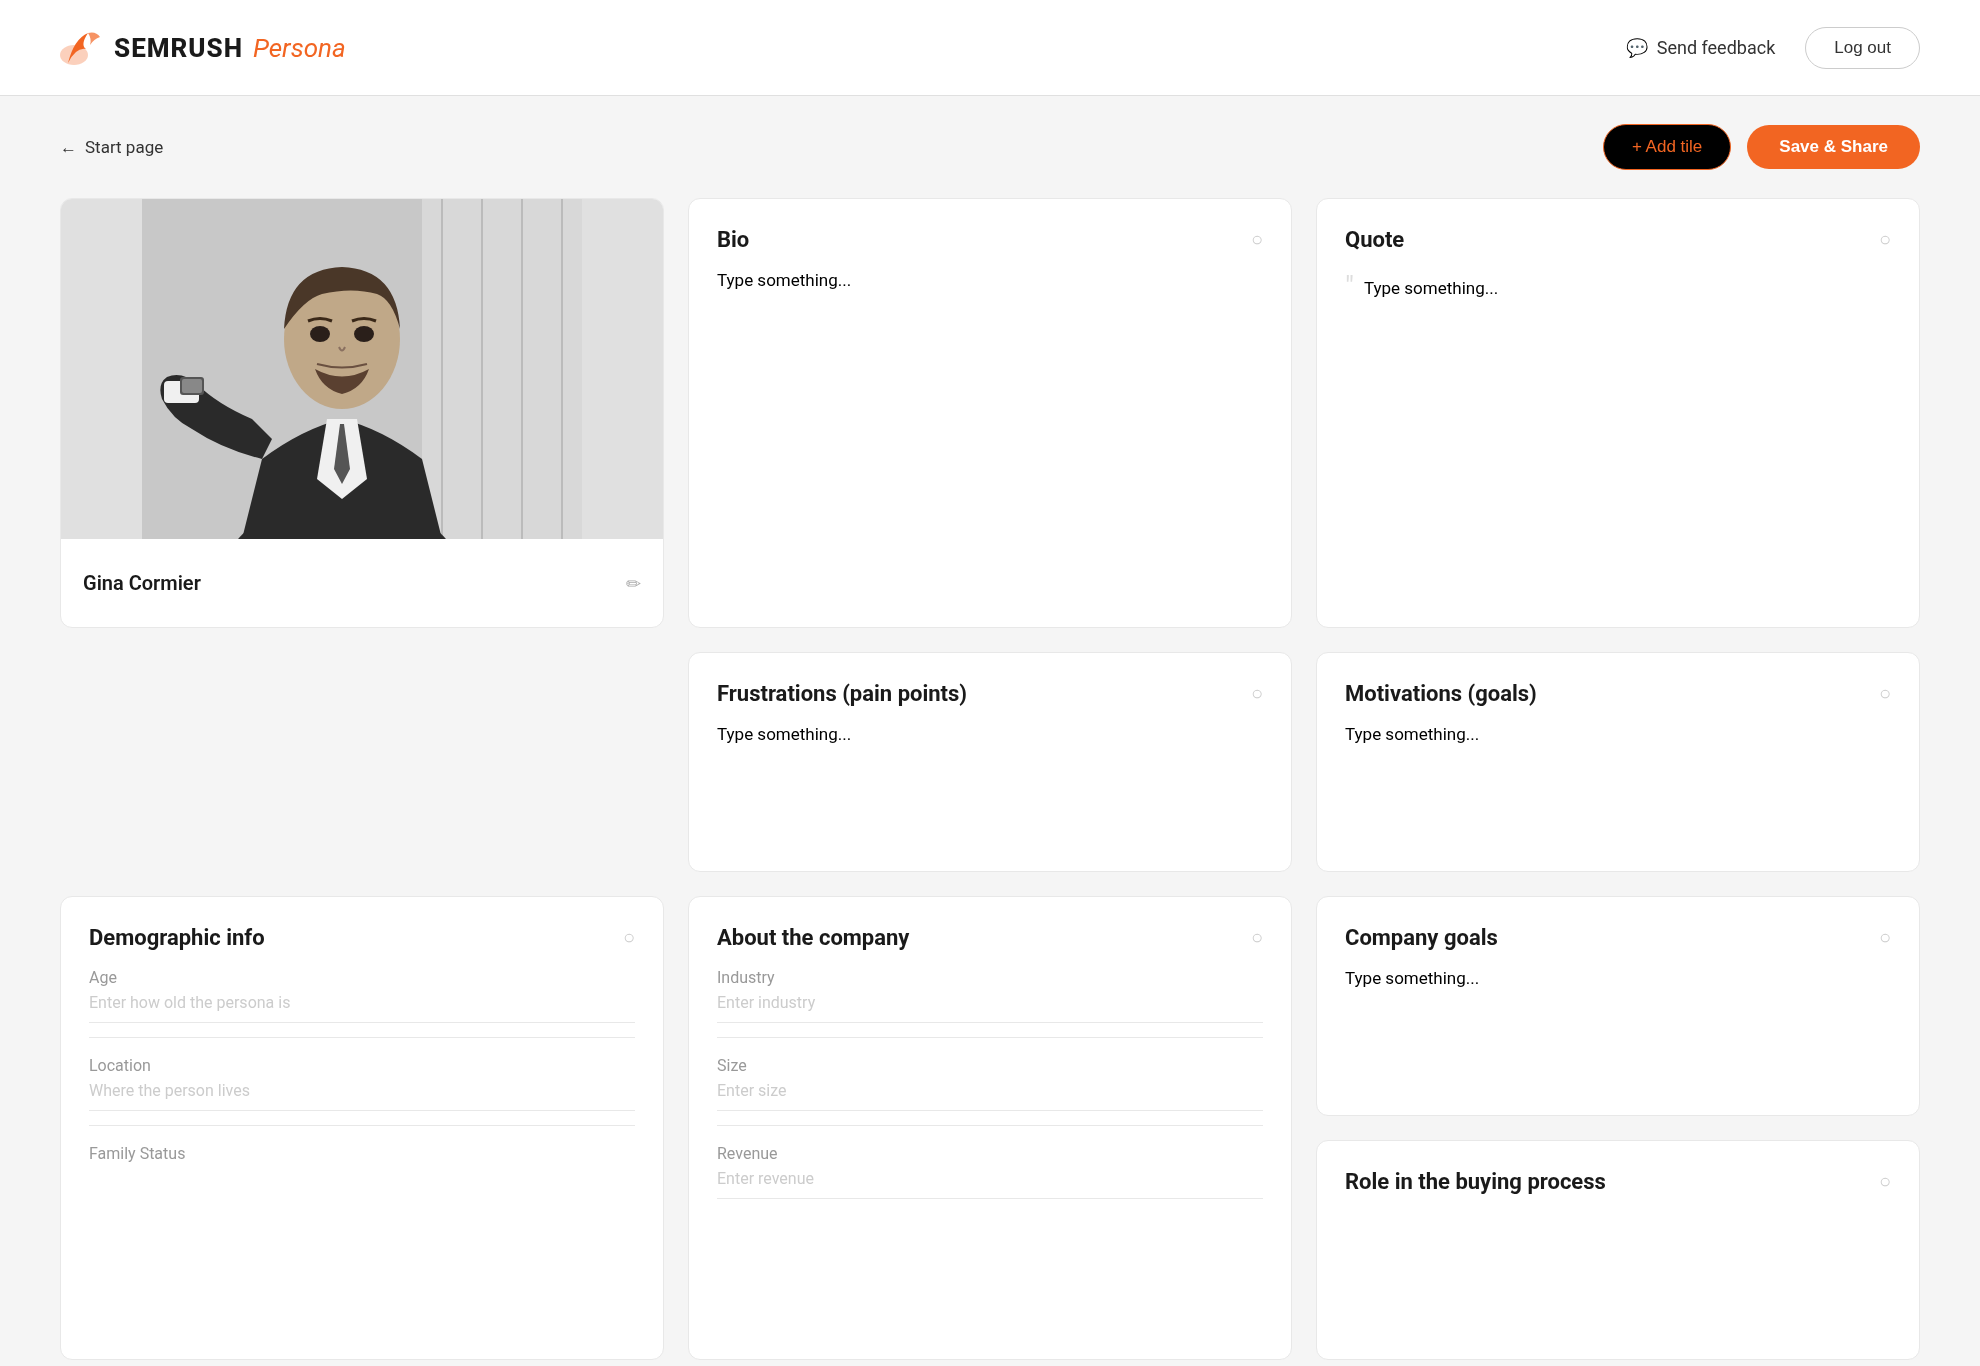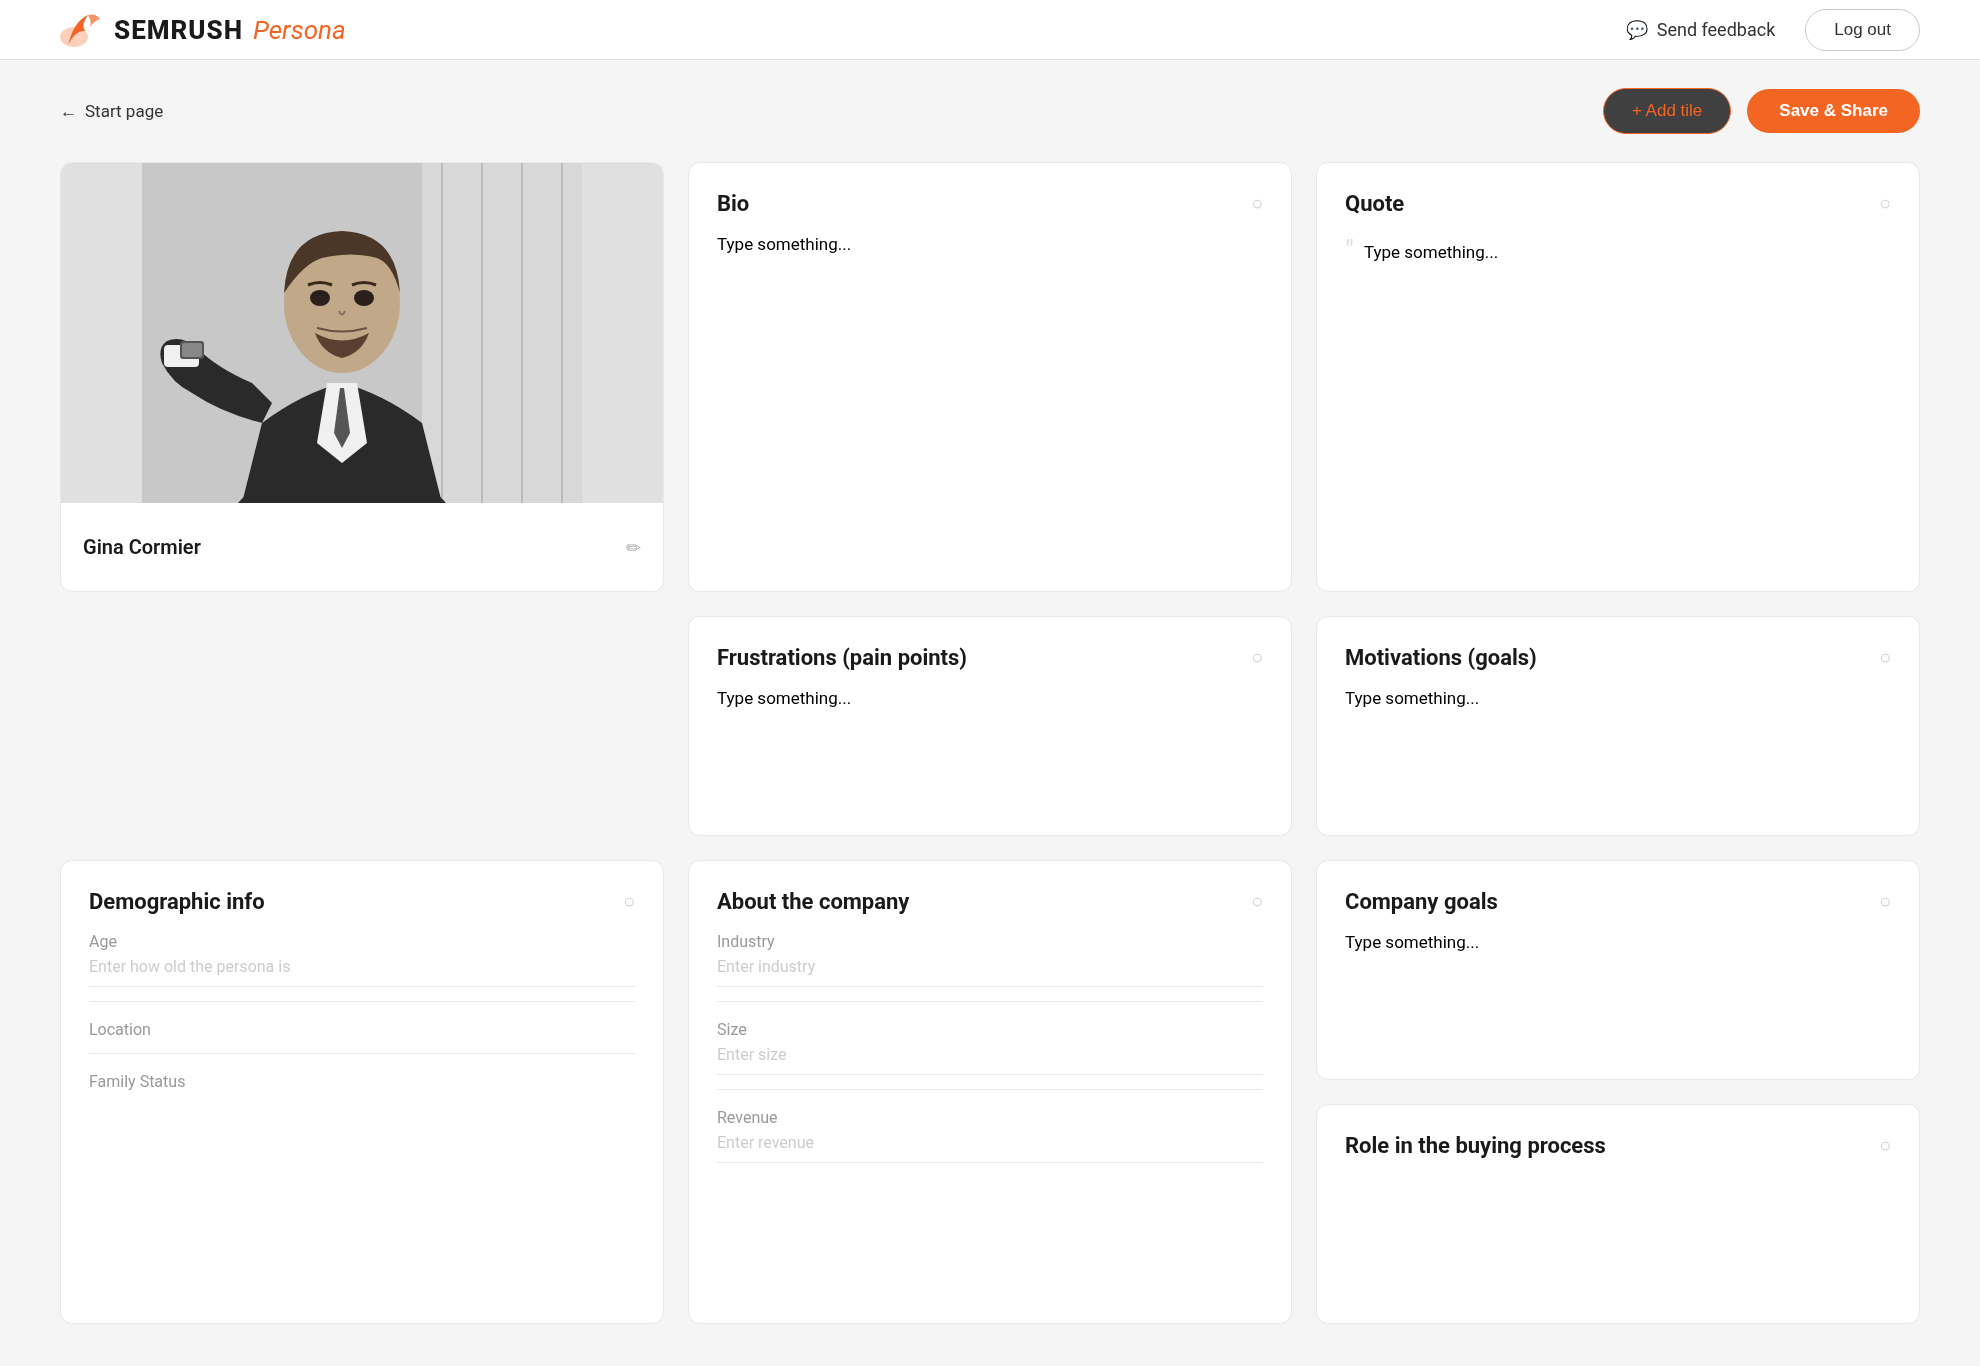--- a/index.html
+++ b/index.html
@@ -11,21 +11,21 @@
     }
 
     
     .header {
       background: #fff;
       border-bottom: 1px solid #e0e0e0;
       display: flex;
       align-items: center;
       justify-content: space-between;
       padding: 0 60px;
-      height: 60px;
+      height: 96px;
     }
     .logo {
       display: flex;
       align-items: center;
       gap: 10px;
     }
     .logo-icon {
       width: 44px;
       height: 38px;
     }
@@ -85,21 +85,21 @@
       display: flex;
       align-items: center;
       gap: 16px;
     }
     .add-tile-btn {
       border: 1.5px solid #f26522;
       border-radius: 24px;
       padding: 12px 28px;
       font-size: 17px;
       color: #f26522;
-      background: #404040;
+      background: #000000;
       cursor: pointer;
       display: flex;
       align-items: center;
       gap: 6px;
     }
     .save-share-btn {
       border: none;
       border-radius: 24px;
       padding: 12px 32px;
       font-size: 17px;
@@ -348,20 +348,21 @@
       <span class="card-title">Demographic info</span>
       <span class="lightbulb-icon">○</span>
     </div>
     <div class="field-group">
       <div class="field-label">Age</div>
       <div class="field-input">Enter how old the persona is</div>
     </div>
     <div class="divider"></div>
     <div class="field-group">
       <div class="field-label">Location</div>
+      <div class="field-input">Where the person lives</div>
     </div>
     <div class="divider"></div>
     <div class="field-group">
       <div class="field-label">Family Status</div>
     </div>
   </div>
 
   <div class="card bottom-card">
     <div class="card-header">
       <span class="card-title">About the company</span>

